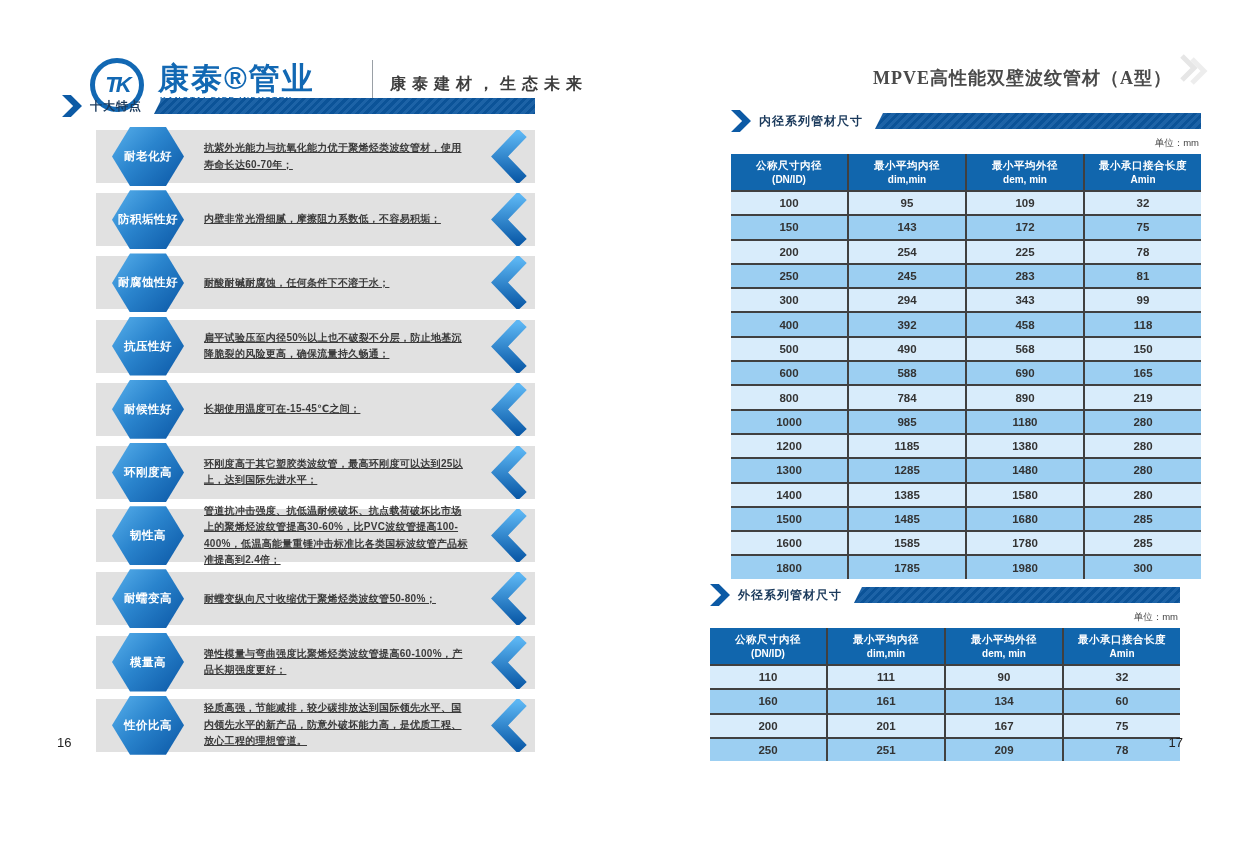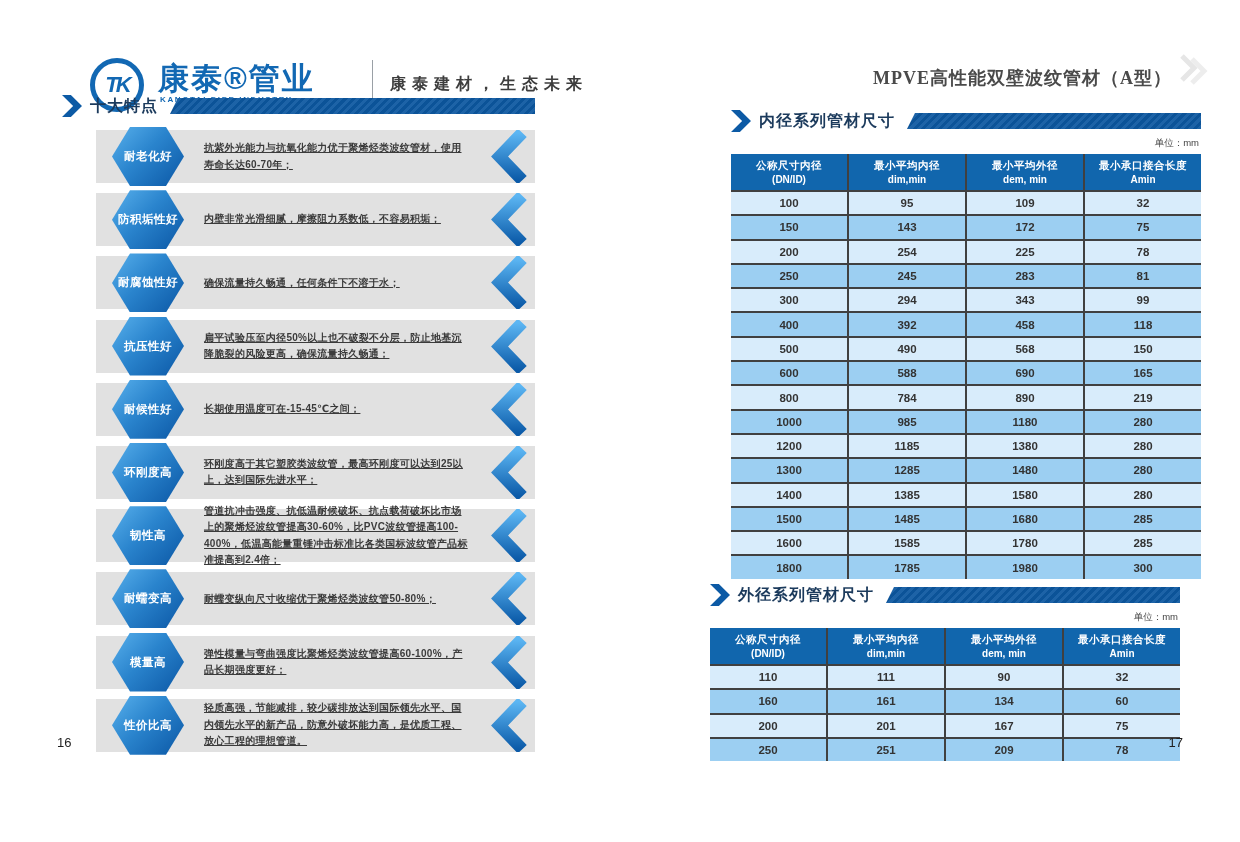--- a/index.html
+++ b/index.html
@@ -20,21 +20,21 @@
   .hdr-divider { position:absolute; left:372px; top:60px; width:1px; height:44px; background:#9aa0a6; }
   .tagline { position:absolute; left:390px; top:74px; font-size:16px; font-weight:bold;
     color:#3d3d3d; letter-spacing:6px; }
   .doc-title { position:absolute; right:68px; top:66px; font-size:18px; font-weight:bold;
     color:#4a4a4a; letter-spacing:1px;font-family:Liberation Serif, serif; }
   .dbl-chev { position:absolute; right:32px; top:50px; }
 
   
   .sec-title { position:absolute; display:flex; align-items:center; height:22px; }
   .sec-arrow { flex:0 0 auto; margin-right:8px; }
-  .sec-text { font-size:16px; font-weight:bold; color:#1b3a5c; letter-spacing:1px; white-space:nowrap; }
+  .sec-text { font-size:12px; font-weight:bold; color:#1b3a5c; letter-spacing:1px; white-space:nowrap; }
   .sec-bar { flex:1 1 auto; height:16px; margin-left:12px;
     background:#0c57a0;
     background-image:repeating-linear-gradient(135deg, rgba(255,255,255,0.07) 0 3px, rgba(0,0,0,0.05) 3px 6px);
     clip-path:polygon(8px 0, 100% 0, 100% 100%, 0 100%); }
 
   
   .features { position:absolute; left:62px; top:130px; width:473px;padding-left:34px; }
   .feature-row { position:relative; height:53px; margin-bottom:10.2px; background:#e1e1e1; }
   .hex { position:absolute; left:16px; top:-3px; width:72px; height:59px;
     background:linear-gradient(135deg,#58b0ec 0%,#2a84cd 45%,#0b57a5 100%);
@@ -119,21 +119,21 @@
       <div class="ftext">内壁非常光滑细腻，摩擦阻力系数低，不容易积垢；</div>
       <svg class="chev" viewBox="0 0 40 56">
         <polyline points="33,3 9,28 33,53" fill="none" stroke="url(#chevGrad)" stroke-width="13"></polyline>
       </svg>
     </div>
 
     <div class="feature-row">
       <div class="hex">
           <span>耐腐蚀性好</span>
         </div>
-      <div class="ftext">确保流量持久畅通，任何条件下不溶于水；</div>
+      <div class="ftext">耐酸耐碱耐腐蚀，任何条件下不溶于水；</div>
       <svg class="chev" viewBox="0 0 40 56">
         <polyline points="33,3 9,28 33,53" fill="none" stroke="url(#chevGrad)" stroke-width="13"></polyline>
       </svg>
     </div>
 
     <div class="feature-row">
       <div class="hex">
           <span>抗压性好</span>
         </div>
       <div class="ftext">扁平试验压至内径50%以上也不破裂不分层，防止地基沉降脆裂的风险更高，确保流量持久畅通；</div>

